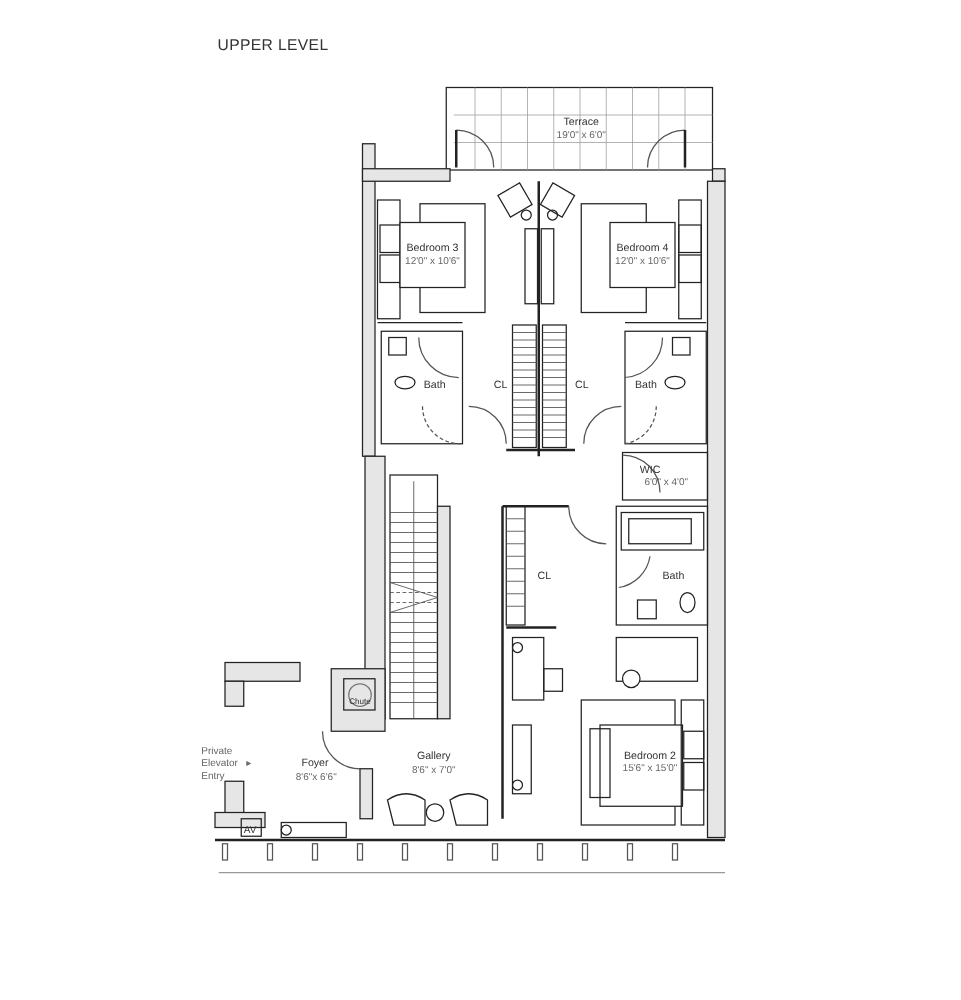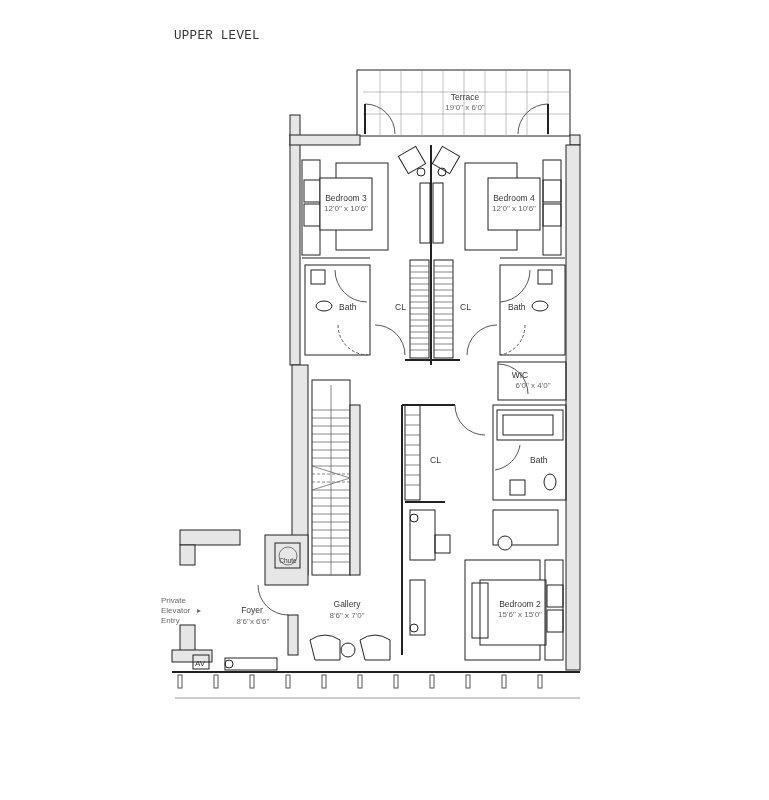--- a/index.html
+++ b/index.html
@@ -1,17 +1,17 @@
 <!DOCTYPE html>
 <html><head>
 <meta charset="utf-8">
 <style>
   html, body { margin:0; padding:0; background:#ffffff; }
   body { width:769px; height:800px; position:relative; overflow:hidden; font-family:"Liberation Sans", sans-serif; }
-  .title { position:absolute; left:174px; top:29px; font-size:12.5px; color:#333; letter-spacing:0.3px;font-family:Liberation Mono, monospace; }
+  .title { position:absolute; left:174px; top:29px; font-size:12.5px; color:#333; letter-spacing:0.3px; }
   svg { position:absolute; left:0; top:0; }
   .lbl { font-family:"Liberation Sans", sans-serif; fill:#333; }
   .room { font-size:8.5px; }
   .dim { font-size:8px; fill:#666; }
 </style>
 </head>
 <body>
 
 <div class="title">UPPER LEVEL</div>
 

